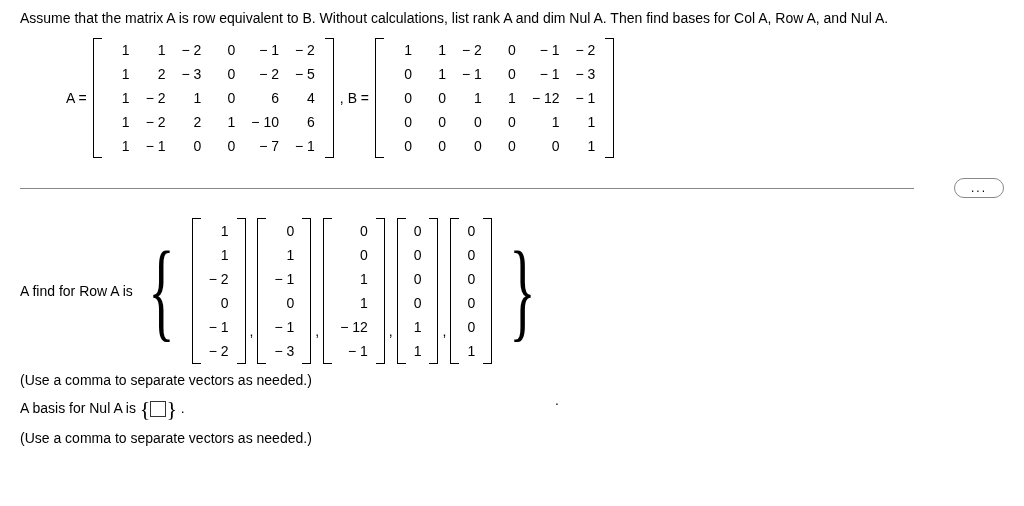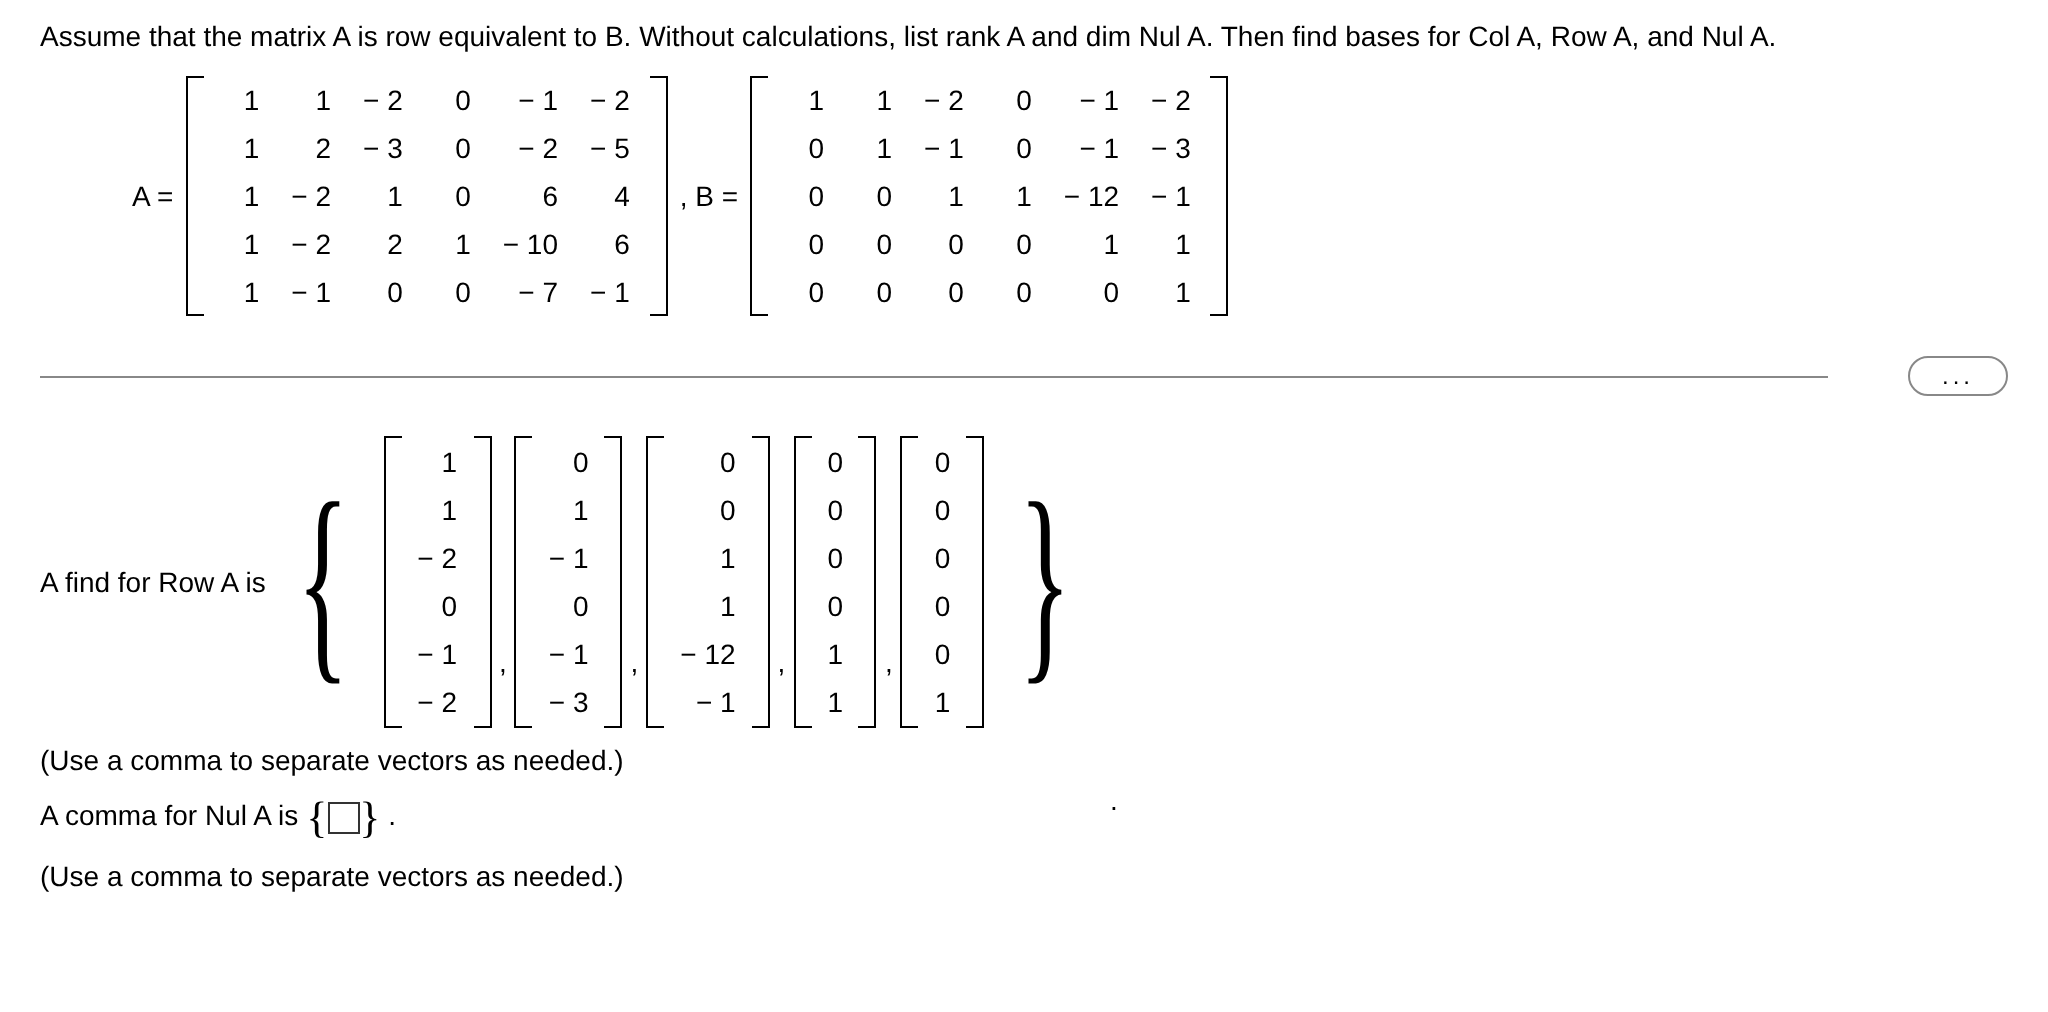--- a/index.html
+++ b/index.html
@@ -327,18 +327,18 @@
         <span class="rbracket"></span>
       </span>
     </span>
   <span class="brace">}</span>
   <span class="period">.</span>
 </div>
 
 <div class="note">(Use a comma to separate vectors as needed.)</div>
 
 <div class="note">
-  <span>A comma for Nul A is</span>
+  <span>A basis for Nul A is</span>
   <span class="small-brace">{</span><span class="inline-box"></span><span class="small-brace">}</span>
   <span>.</span>
 </div>
 
 <div class="note">(Use a comma to separate vectors as needed.)</div>
 
 </body></html>

